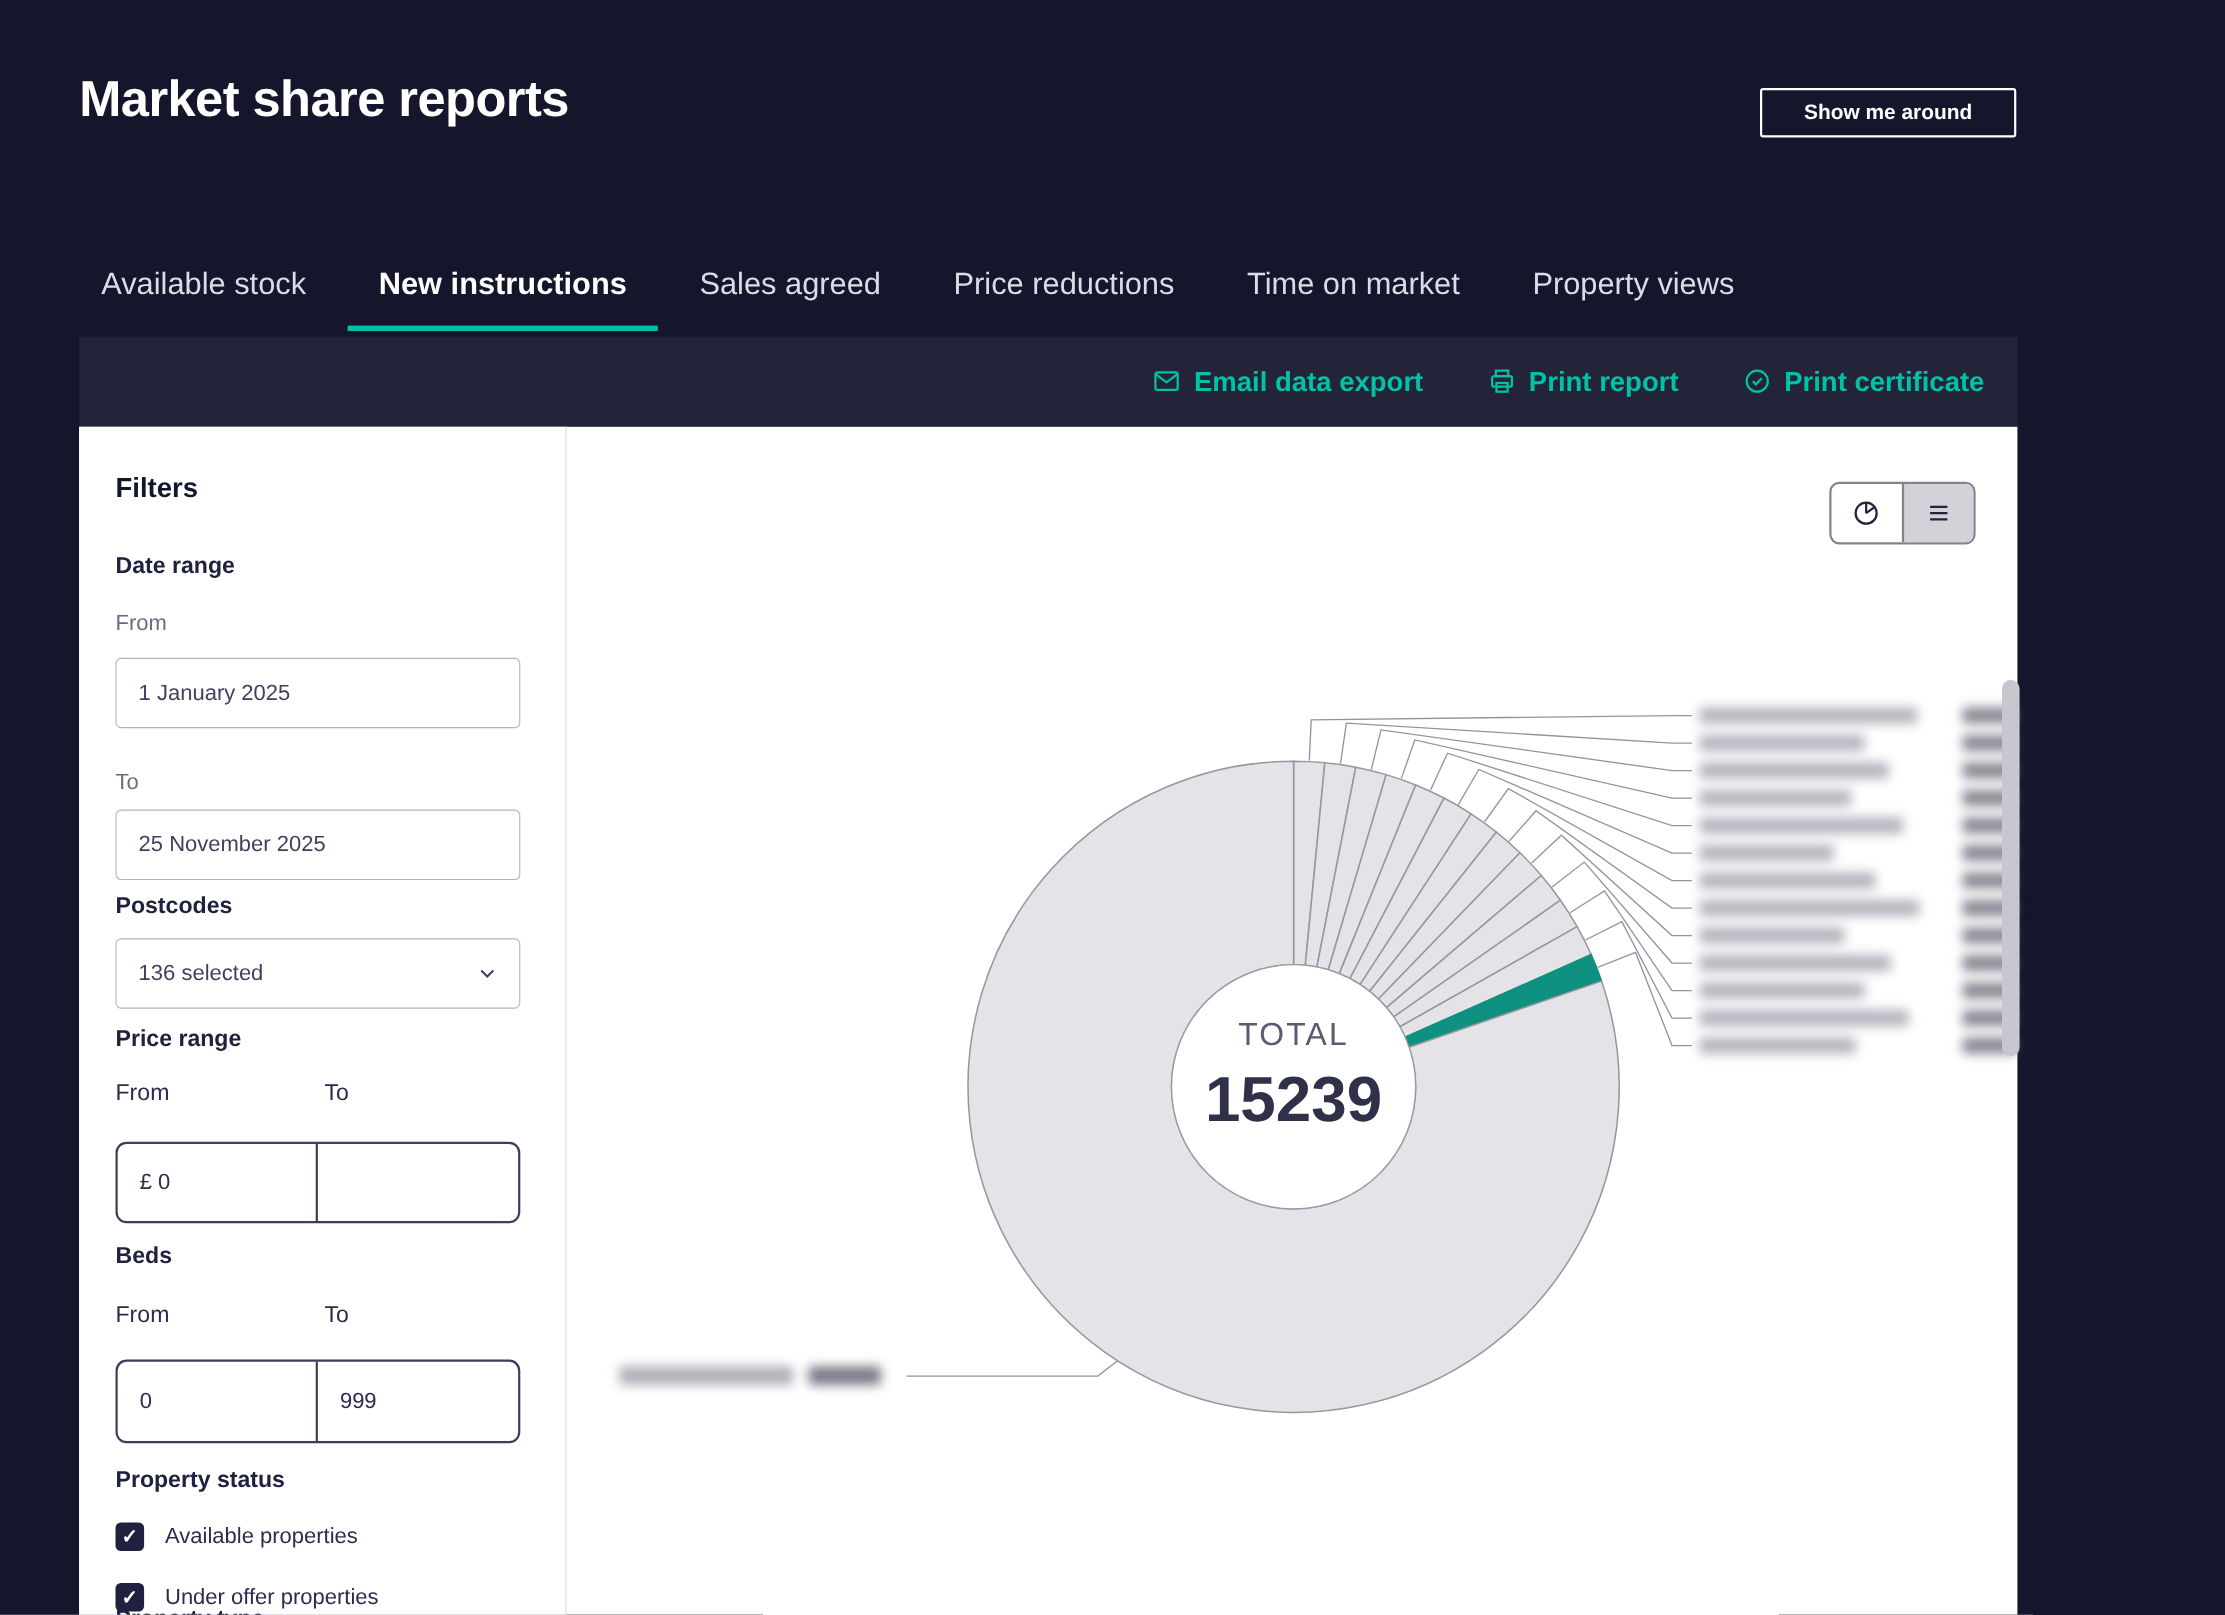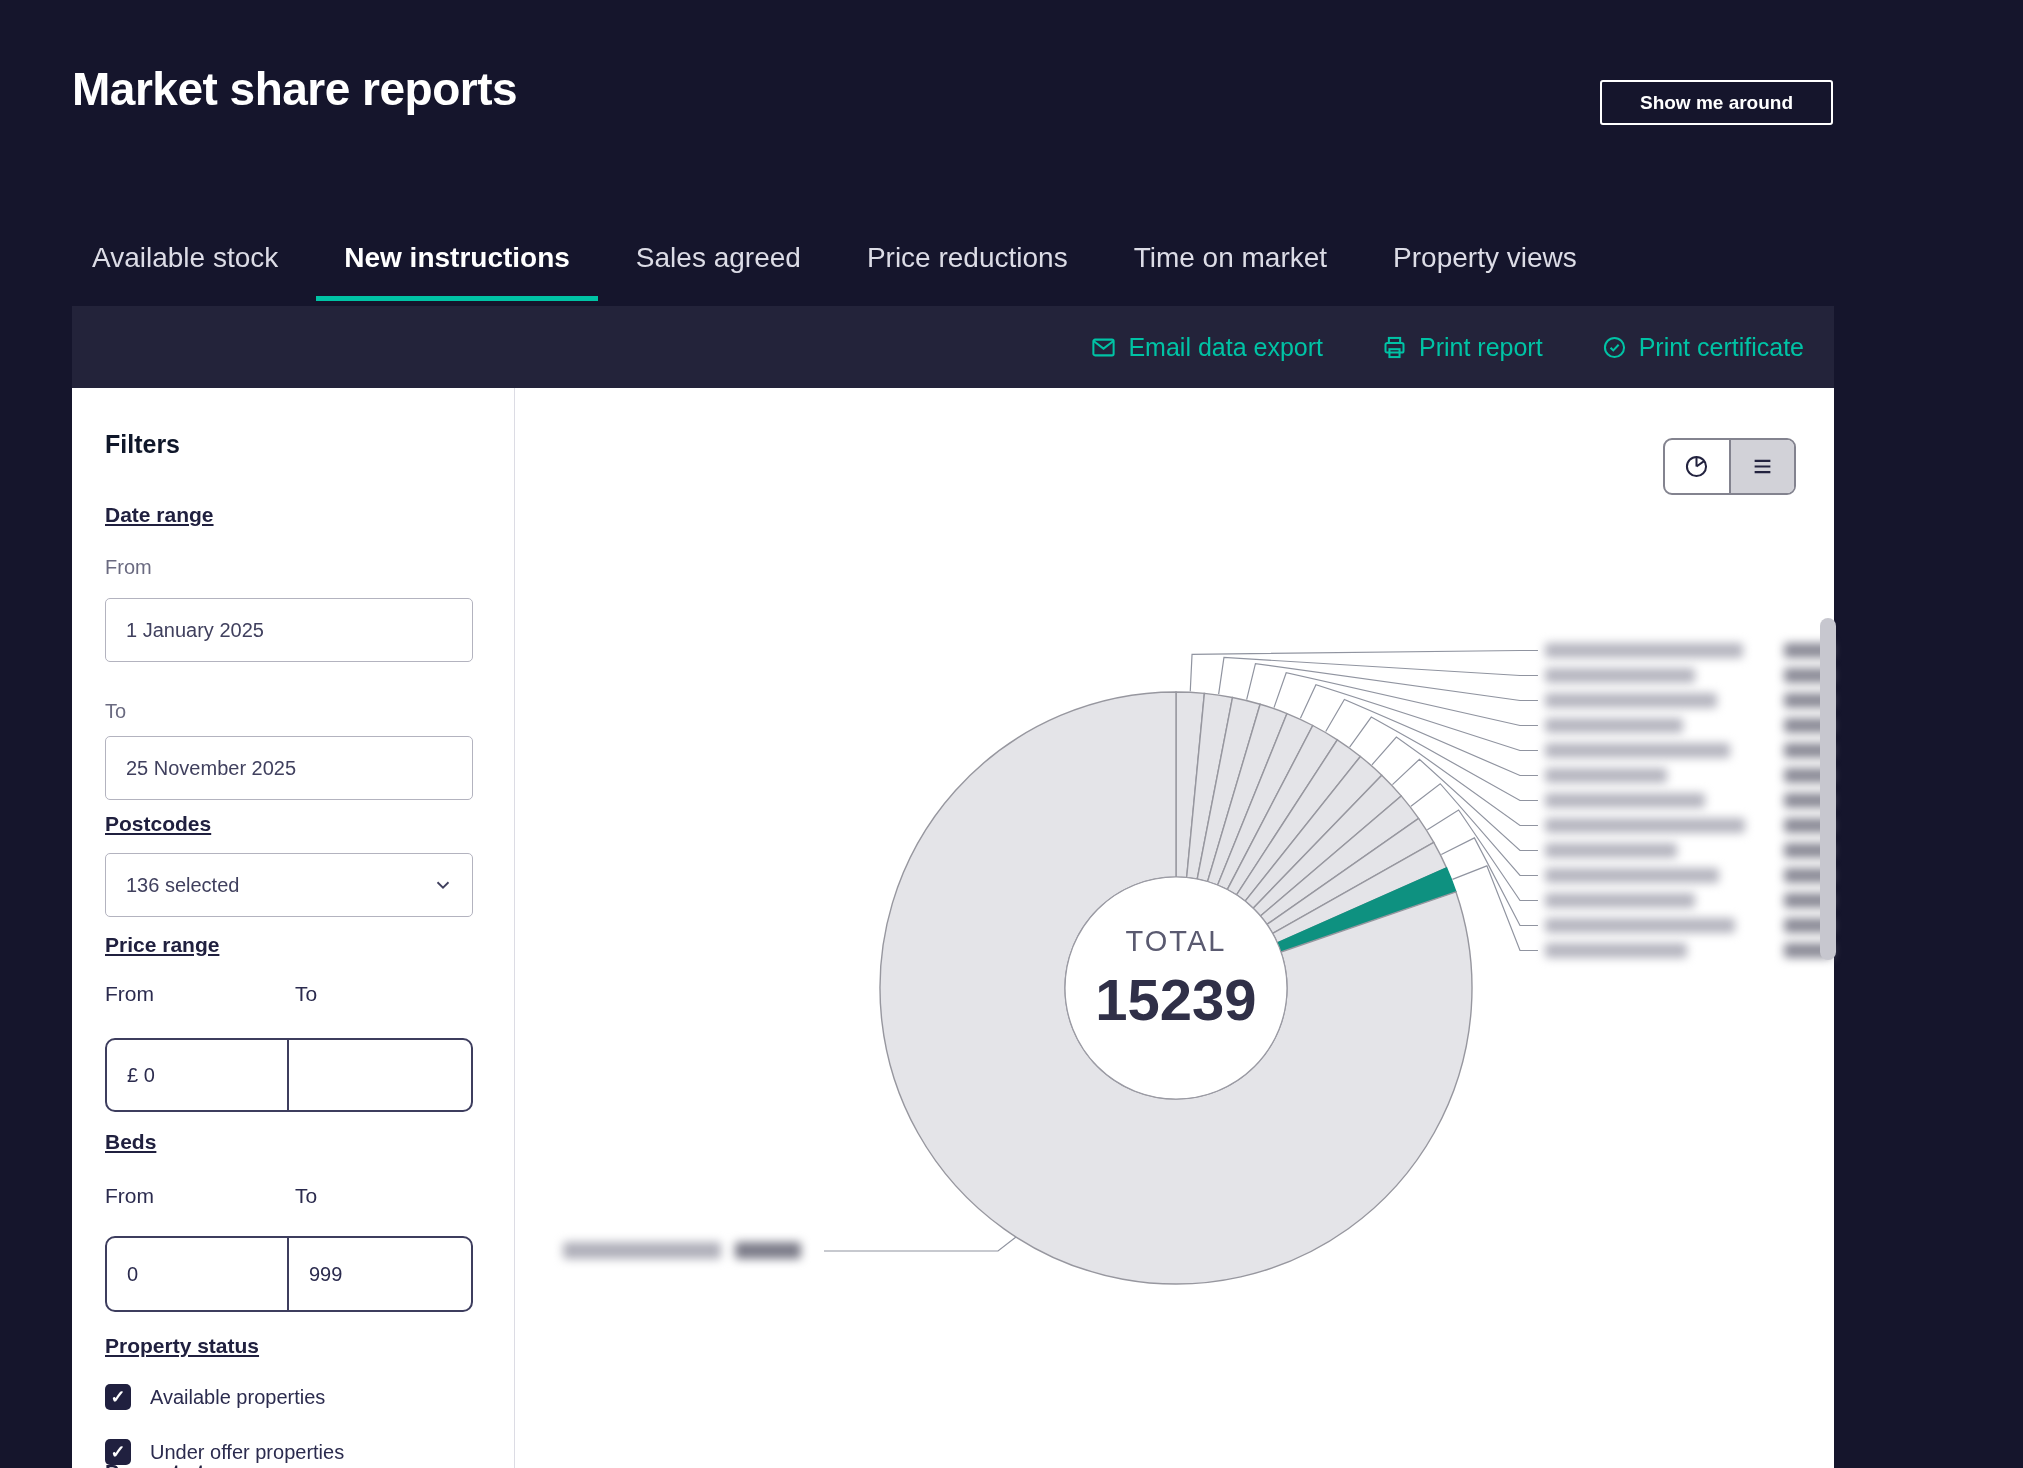--- a/index.html
+++ b/index.html
@@ -34,28 +34,28 @@
   .tab.active{
     color:#fff; font-weight:700; border-bottom-color:var(--accent);
     padding-left:28px; padding-right:28px; margin-left:-28px; margin-right:-28px;
   }
 
   
   .toolbar{
     left:72px; top:306px; width:1762px; height:82px; background:var(--toolbar-bg);
     display:flex; align-items:center; justify-content:flex-end; gap:58px; padding-right:30px;
   }
-  .tool-link{ display:flex; align-items:center; gap:11px; color:var(--accent); font-size:25px; font-weight:400; cursor:pointer; }
+  .tool-link{ display:flex; gap:11px; color:var(--accent); font-size:25px; font-weight:700; cursor:pointer; }
   .tool-link svg{ width:27px; height:27px; }
 
   
   .content{ left:72px; top:388px; width:1762px; height:1080px; background:#fff; }
   .filter-panel{ left:72px; top:388px; width:443px; height:1080px; background:#fff; border-right:1px solid #dcdce4; }
   .fp{ position:absolute; left:33px; }
-  .lbl-bold{ font-size:21px; font-weight:700; color:#20203f;text-decoration:underline; }
+  .lbl-bold{ font-size:21px; font-weight:700; color:#20203f; }
   .lbl-heading{ font-size:25px; font-weight:700; color:#0f172a; }
   .lbl-muted{ font-size:20px; color:var(--muted); }
   .lbl-navy{ font-size:21px; color:#2b2b4e; }
   .txt-input{
     width:368px; height:64px; border:1px solid var(--input-border); border-radius:5px;
     font-size:20px; color:#40405e; padding:0 20px; font-family:inherit; background:#fff; outline:none;
   }
   .select-box{
     width:368px; height:64px; border:1px solid var(--input-border); border-radius:5px;
     display:flex; align-items:center; justify-content:space-between; padding:0 18px 0 20px;

